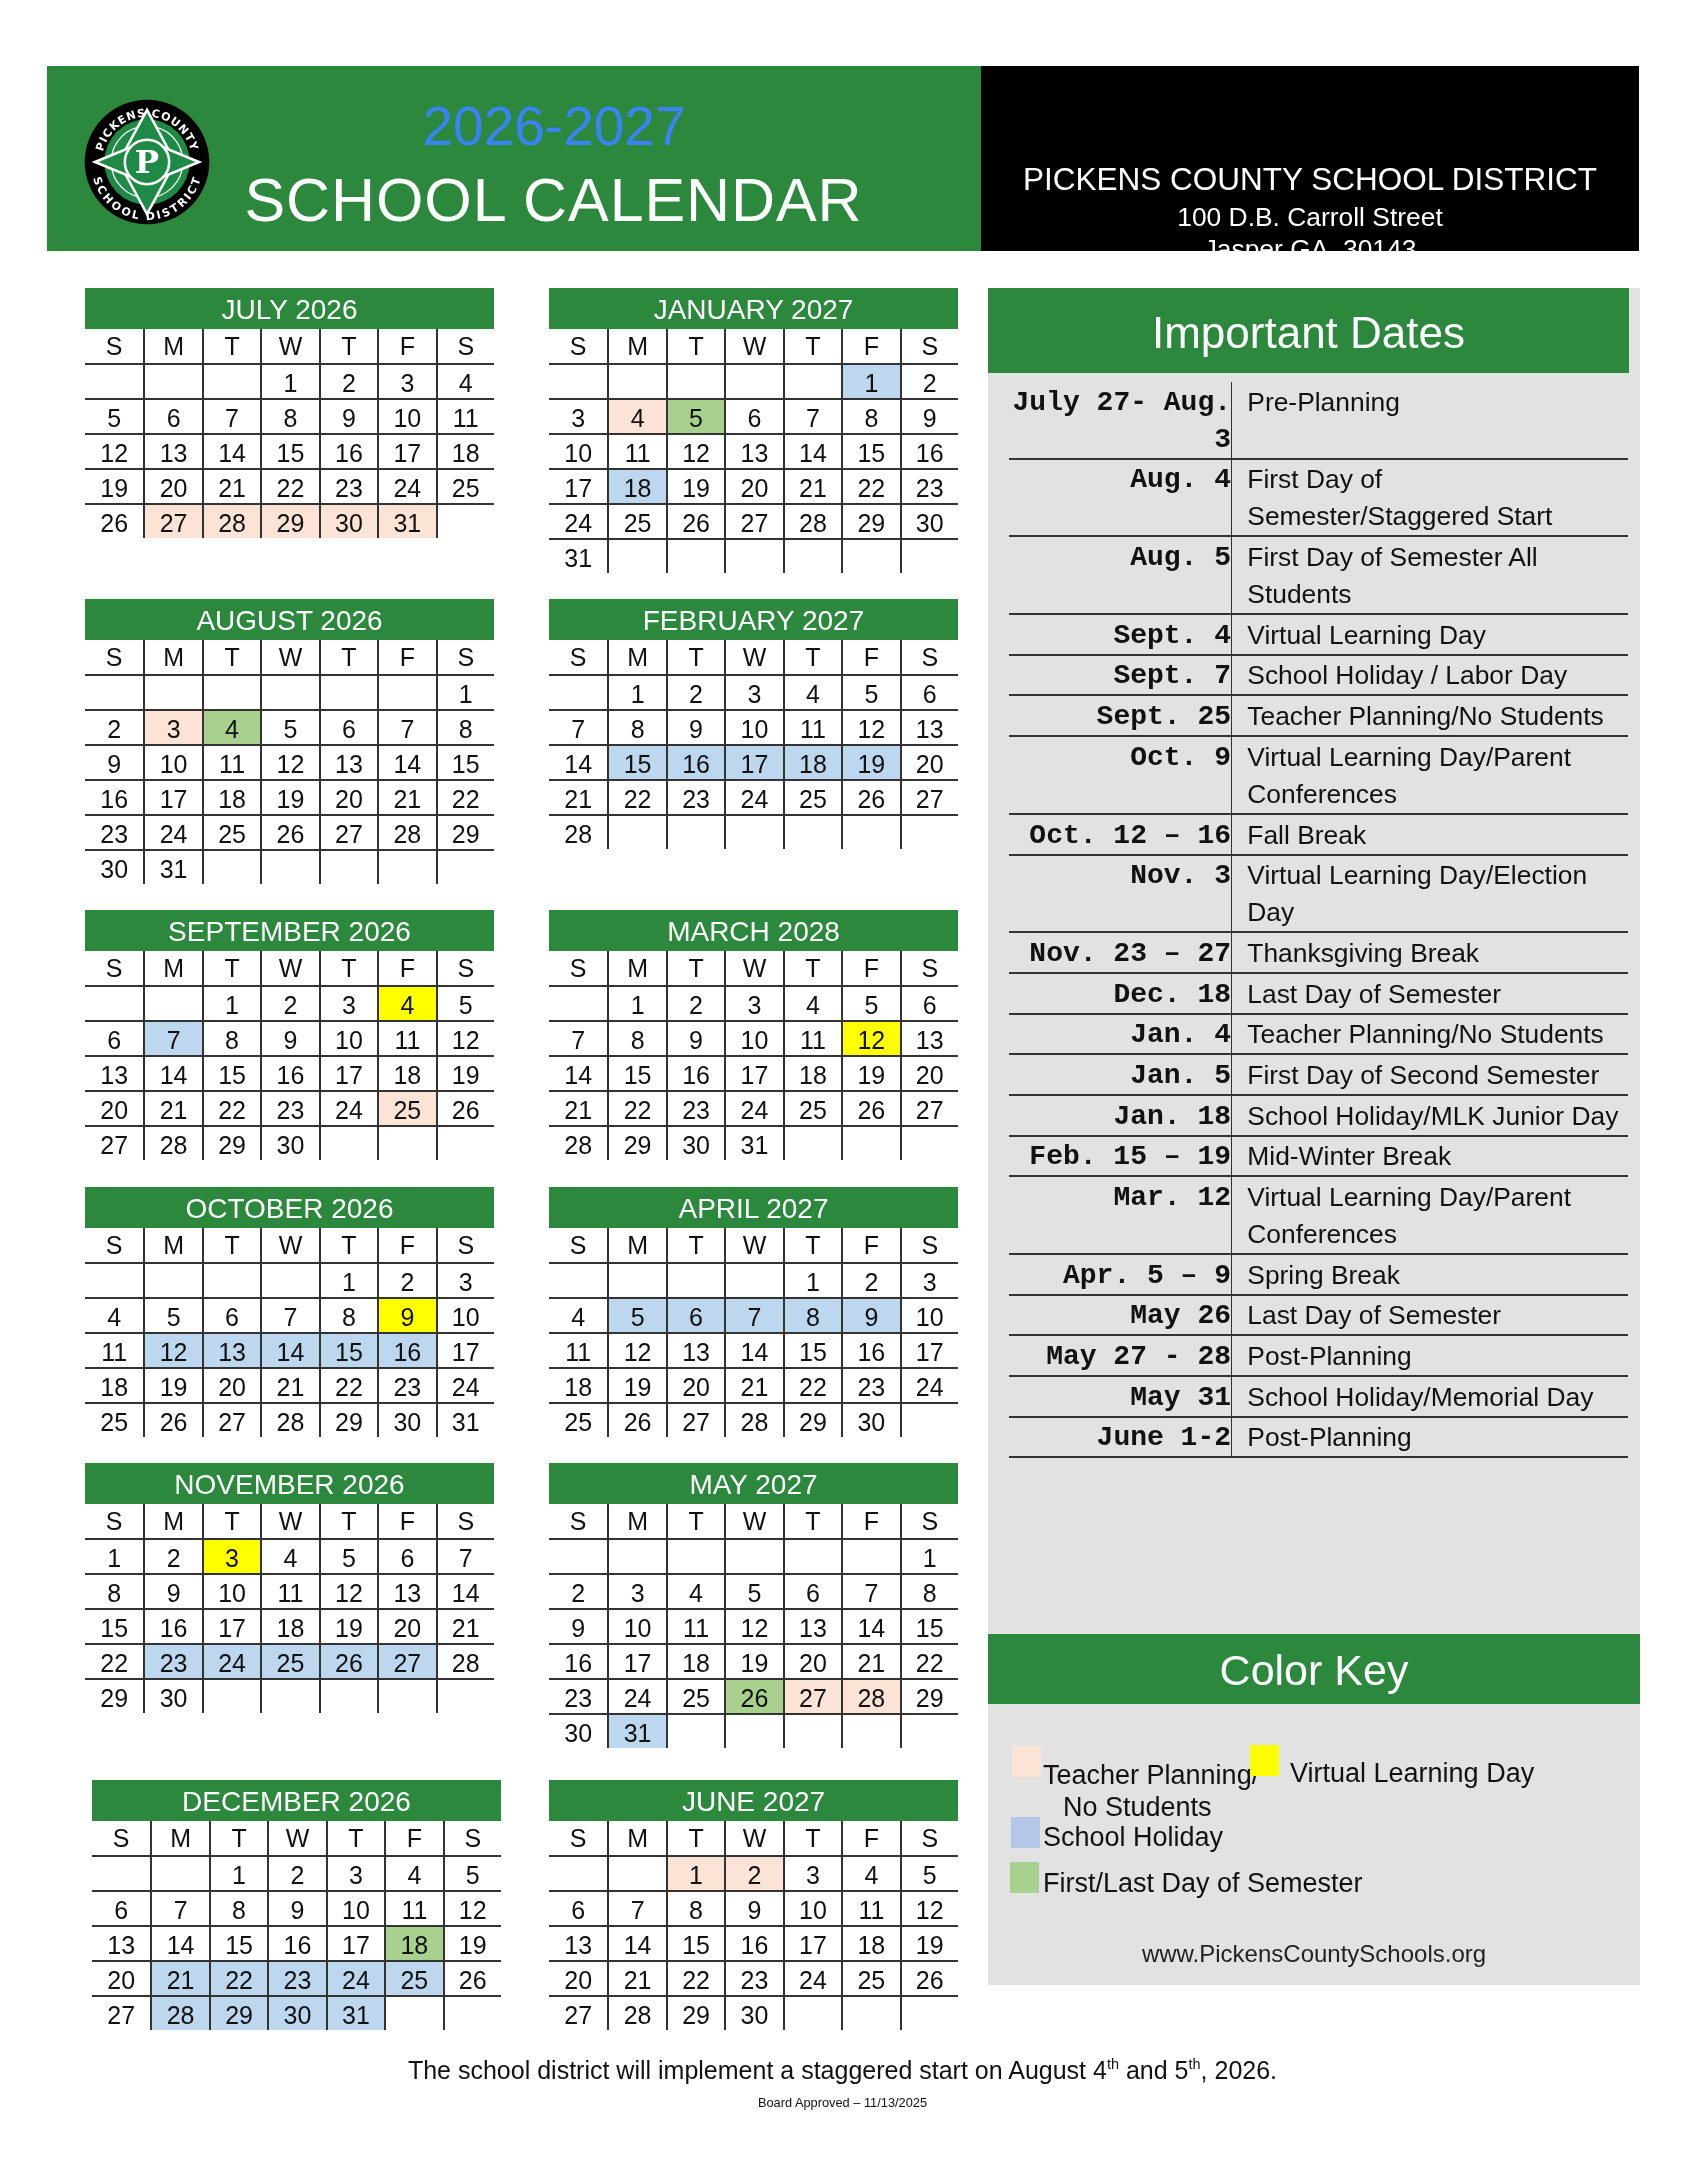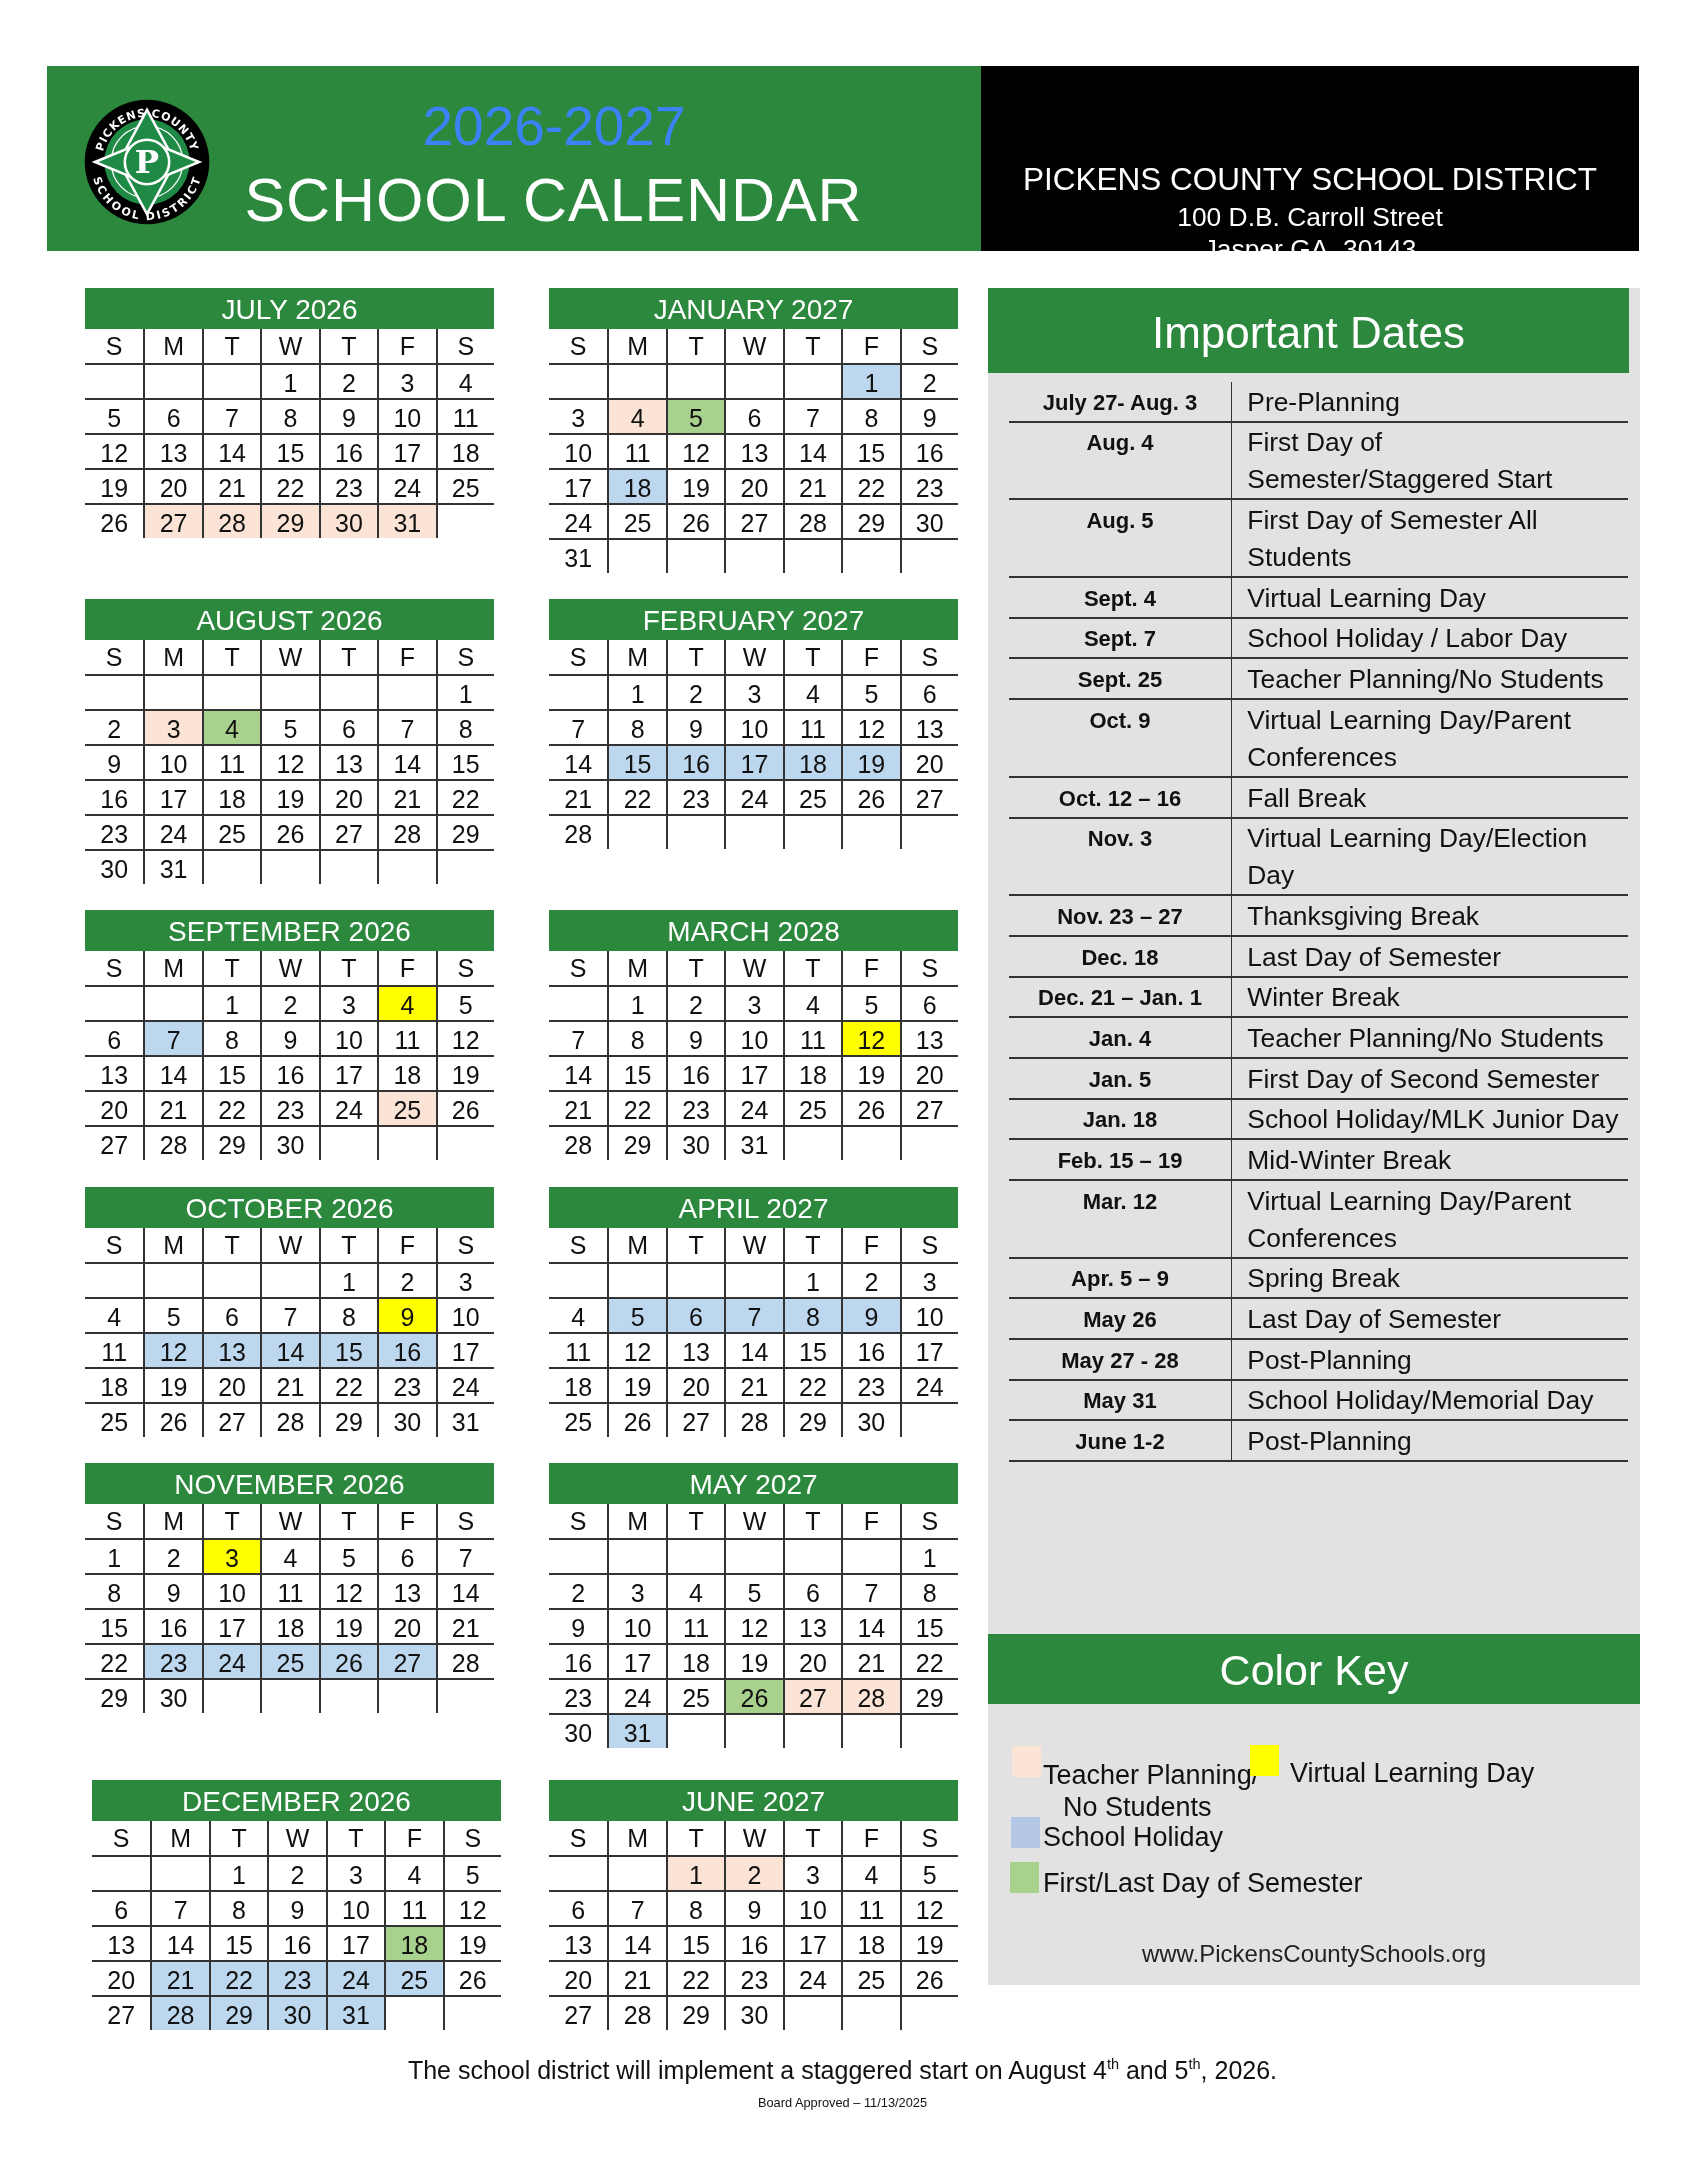--- a/index.html
+++ b/index.html
@@ -26,21 +26,21 @@
   .cell.c-tp { background: #fbe3d6; }
   .cell.c-sh { background: #bdd7ee; }
   .cell.c-vl { background: #ffff00; }
   .cell.c-fl { background: #a9d18e; }
 
   
   .panel { position: absolute; left: 988px; top: 288px; width: 652px; height: 1697px; background: #e2e2e2; }
   .panel-title { position: absolute; left: 0; top: 0; width: 641px; height: 85px; background: #2b883d; color: #fff; text-align: center; font-size: 44px; line-height: 89px; }
   .dates { position: absolute; left: 21px; top: 94px; width: 619px; }
   .drow { display: flex; border-bottom: 2.1px solid #333; }
-  .drow .dd { width: 223px; text-align: center; font-weight: bold; font-size: 22px; line-height: 37px; padding-top: 1.7px; border-right: 1.7px solid #333; }
+  .drow .dd { width: 223px; text-align: right; font-weight: bold; font-size: 28px; line-height: 37px; padding-top: 1.7px; border-right: 1.7px solid #333; font-family: Liberation Mono, monospace; }
   .drow .ev { flex: 1; font-size: 26.4px; line-height: 37px; padding-left: 15.3px; padding-top: 1.7px; }
   .drow:last-child { border-bottom: 2.1px solid #333; }
 
   .key-title { position: absolute; left: 0; top: 1346px; width: 652px; height: 70px; background: #2b883d; color: #fff; text-align: center; font-size: 43px; line-height: 72px; }
   .key-sw { position: absolute; width: 29px; height: 31px; }
   .key-lbl { position: absolute; font-size: 27px; line-height: 32px; color: #111; }
   .website { position: absolute; left: 0; top: 1652px; width: 652px; text-align: center; font-size: 24px; color: #222; }
 
   
   .foot1 { position: absolute; left: 0; top: 2055px; width: 1685px; text-align: center; font-size: 25px; line-height: 31px; }
@@ -707,24 +707,20 @@
       </div>
       <div class="drow">
         <div class="dd">Nov. 23 – 27</div>
         <div class="ev">Thanksgiving Break</div>
       </div>
       <div class="drow">
         <div class="dd">Dec. 18</div>
         <div class="ev">Last Day of Semester</div>
       </div>
       <div class="drow">
-        <div class="dd">Dec. 21 – Jan. 1</div>
-        <div class="ev">Winter Break</div>
-      </div>
-      <div class="drow">
         <div class="dd">Jan. 4</div>
         <div class="ev">Teacher Planning/No Students</div>
       </div>
       <div class="drow">
         <div class="dd">Jan. 5</div>
         <div class="ev">First Day of Second Semester</div>
       </div>
       <div class="drow">
         <div class="dd">Jan. 18</div>
         <div class="ev">School Holiday/MLK Junior Day</div>

